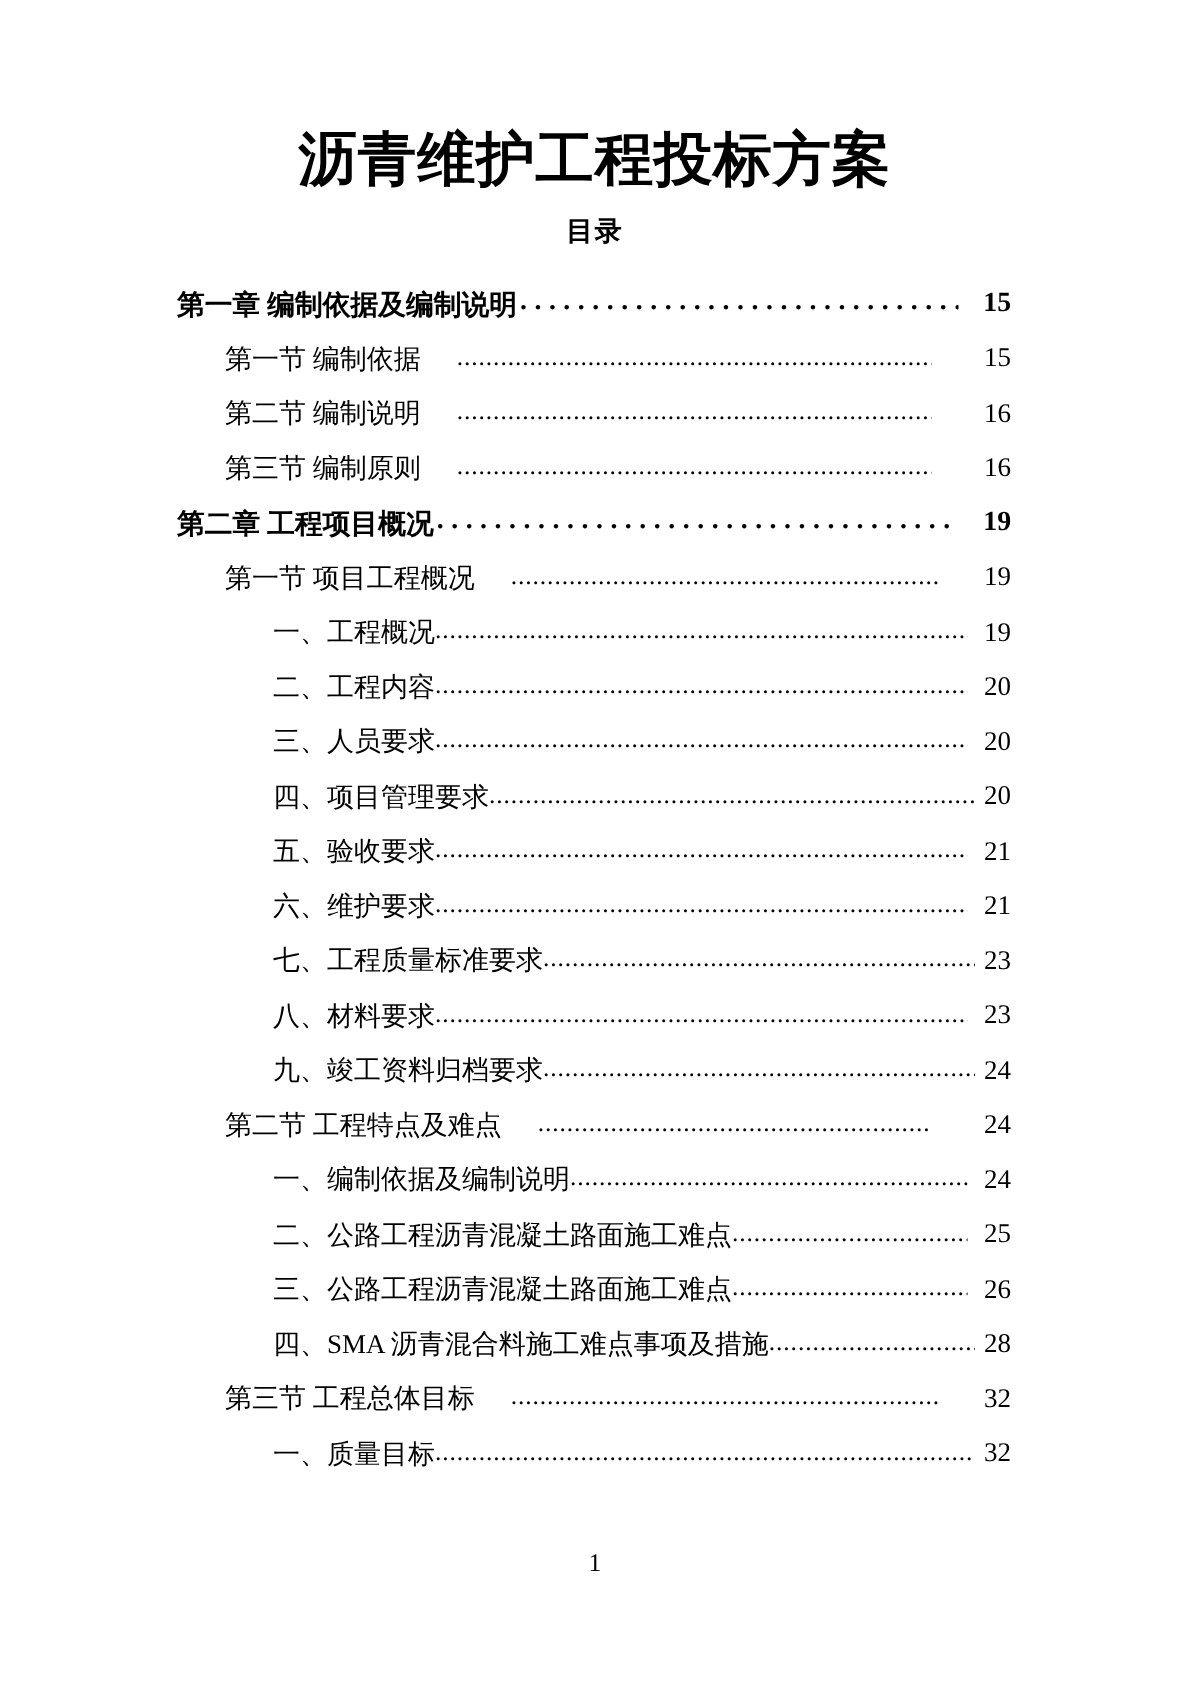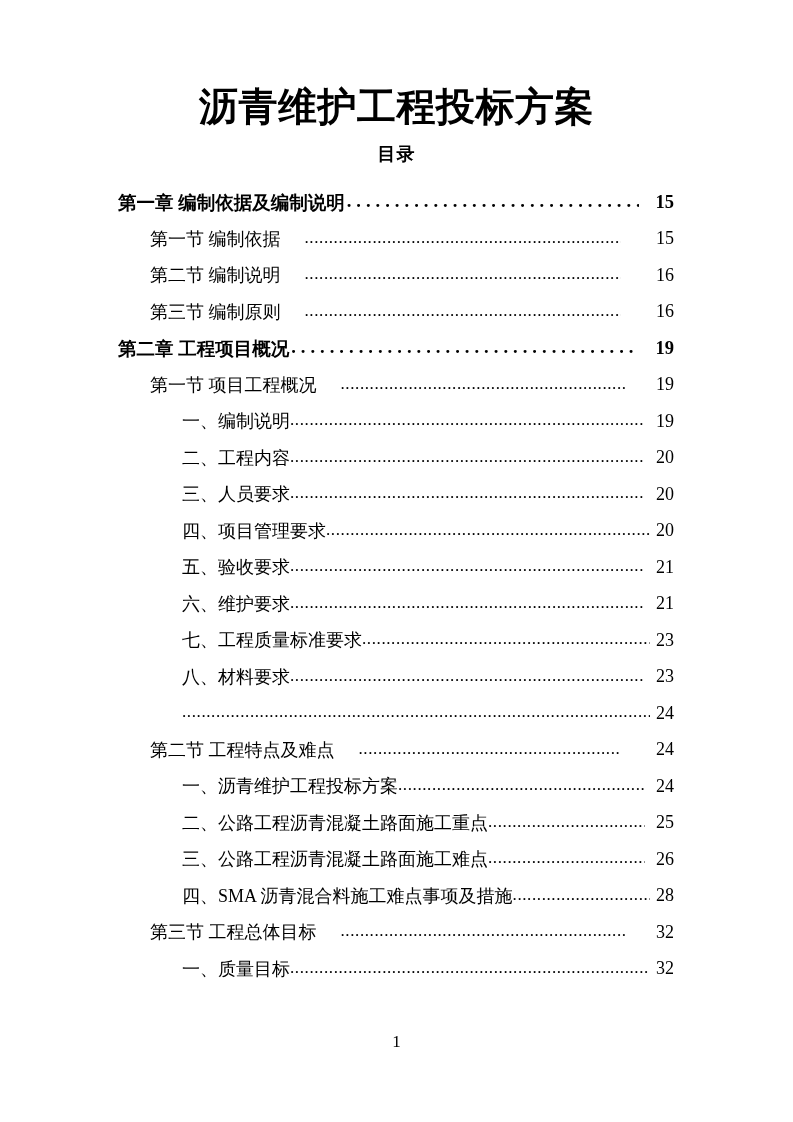--- a/index.html
+++ b/index.html
@@ -199,21 +199,21 @@
         <span class="toc-label">第二章  工程项目概况</span>
         <span class="toc-leader"></span>
         <span class="toc-page">19</span>
       </div>
       <div class="toc-row lvl-2">
         <span class="toc-label">第一节  项目工程概况</span>
         <span class="toc-leader"></span>
         <span class="toc-page">19</span>
       </div>
       <div class="toc-row lvl-3 gap">
-        <span class="toc-label">一、编制说明</span>
+        <span class="toc-label">一、工程概况</span>
         <span class="toc-leader"></span>
         <span class="toc-page">19</span>
       </div>
       <div class="toc-row lvl-3 gap">
         <span class="toc-label">二、工程内容</span>
         <span class="toc-leader"></span>
         <span class="toc-page">20</span>
       </div>
       <div class="toc-row lvl-3 gap">
         <span class="toc-label">三、人员要求</span>
@@ -239,35 +239,36 @@
         <span class="toc-label">七、工程质量标准要求</span>
         <span class="toc-leader"></span>
         <span class="toc-page">23</span>
       </div>
       <div class="toc-row lvl-3 gap">
         <span class="toc-label">八、材料要求</span>
         <span class="toc-leader"></span>
         <span class="toc-page">23</span>
       </div>
       <div class="toc-row lvl-3">
+        <span class="toc-label">九、竣工资料归档要求</span>
         <span class="toc-leader"></span>
         <span class="toc-page">24</span>
       </div>
       <div class="toc-row lvl-2 gap">
         <span class="toc-label">第二节  工程特点及难点</span>
         <span class="toc-leader"></span>
         <span class="toc-page">24</span>
       </div>
       <div class="toc-row lvl-3 gap">
-        <span class="toc-label">一、沥青维护工程投标方案</span>
+        <span class="toc-label">一、编制依据及编制说明</span>
         <span class="toc-leader"></span>
         <span class="toc-page">24</span>
       </div>
       <div class="toc-row lvl-3 gap">
-        <span class="toc-label">二、公路工程沥青混凝土路面施工重点</span>
+        <span class="toc-label">二、公路工程沥青混凝土路面施工难点</span>
         <span class="toc-leader"></span>
         <span class="toc-page">25</span>
       </div>
       <div class="toc-row lvl-3 gap">
         <span class="toc-label">三、公路工程沥青混凝土路面施工难点</span>
         <span class="toc-leader"></span>
         <span class="toc-page">26</span>
       </div>
       <div class="toc-row lvl-3">
         <span class="toc-label">四、SMA 沥青混合料施工难点事项及措施</span>

